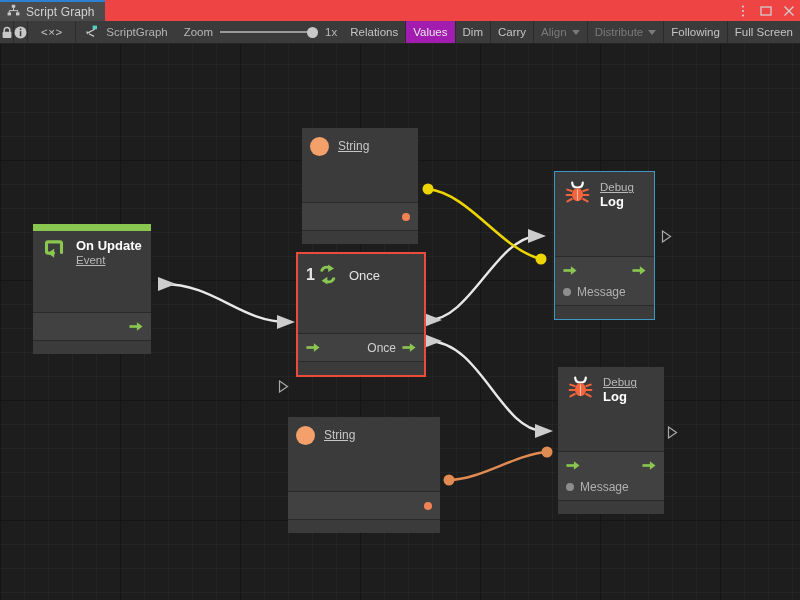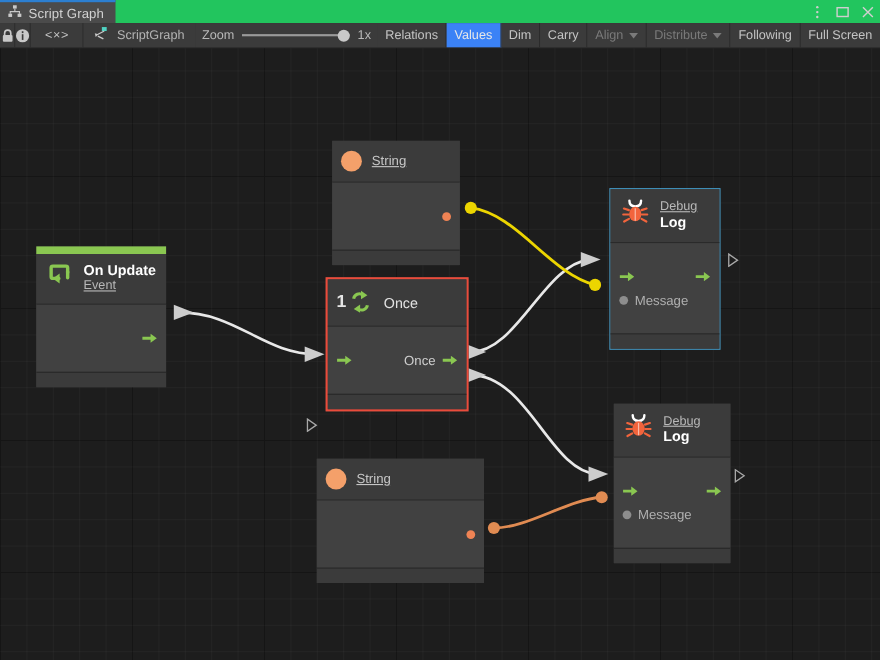--- a/index.html
+++ b/index.html
@@ -7,21 +7,21 @@
     width:800px;height:600px;overflow:hidden;
     background:#1e1e1e;
     font-family:"Liberation Sans", sans-serif;
     -webkit-font-smoothing:antialiased;
   }
   #app{position:relative;width:800px;height:600px;}
 
   
   .titlebar{
     position:absolute;left:0;top:0;width:800px;height:21px;
-    background:#22c55e;
+    background:#ef4444;
   }
   .tab{
     position:absolute;left:0;top:0;height:21px;
     background:#4b4b4b;
     border-top:2px solid #2c7fd1;
     box-sizing:border-box;
     display:flex;align-items:center;
     padding:0 10px 0 7px;
     color:#d2d2d2;font-size:12px;
   }
@@ -42,21 +42,21 @@
   }
   .tb-btn{
     display:flex;align-items:center;justify-content:center;
     color:#c4c4c4;font-size:11.5px;
     border-right:1px solid #2b2b2b;
     box-sizing:border-box;
     padding:0 7px;
     background:#3b3b3b;
     white-space:nowrap;
   }
-  .tb-btn.pressed{background:#3b82f6;color:#e8e8e8;}
+  .tb-btn.pressed{background:#a21caf;color:#e8e8e8;}
   .tb-btn.disabled{color:#7a7a7a;}
   .tb-btn.noborder{border-right:none;}
   .tb-spacer{flex:1 1 auto;background:#3b3b3b;}
   .tb-breadcrumb{display:flex;align-items:center;gap:7px;padding:0 10px 0 9px;color:#b4b4b4;font-size:11.5px;border-right:none;}
   .tb-zoom{display:flex;align-items:center;gap:7px;padding:0 6px;color:#b8b8b8;font-size:11.5px;}
   .slider{position:relative;width:98px;height:12px;display:flex;align-items:center;}
   .slider .track{position:absolute;left:0;right:0;height:1.5px;background:#9a9a9a;}
   .slider .knob{position:absolute;right:0;width:11px;height:11px;border-radius:50%;background:#c8c8c8;}
   .caret{display:inline-block;margin-left:5px;
     border-left:4px solid transparent;border-right:4px solid transparent;border-top:5px solid currentColor;}
@@ -77,21 +77,21 @@
   .edges{position:absolute;left:0;top:0;width:800px;height:556px;pointer-events:none;}
 
   
   .node{position:absolute;box-sizing:border-box;background:#3b3b3b;}
   .node-accent{height:7px;width:100%;}
   .node-head{display:flex;align-items:center;gap:9px;padding:7px 9px 7px 8px;background:#3b3b3b;}
   .node-head .titles{display:flex;flex-direction:column;line-height:1.15;}
   .node-title-small{color:#b9b9b9;font-size:11.5px;text-decoration:underline;}
   .node-title-big{color:#ffffff;font-size:13px;font-weight:bold;}
   .node-title-one{color:#e2e2e2;font-size:13px;}
-  .node-body{border-top:1px solid #2a2a2a;background:#414141;padding:20px 0;}
+  .node-body{border-top:1px solid #2a2a2a;background:#414141;padding:3px 0;margin-top:37px;}
   .node-foot{border-top:1px solid #2a2a2a;background:#3b3b3b;height:13px;}
   .row{display:flex;align-items:center;justify-content:space-between;height:21px;padding:0 8px;}
   .port-left,.port-right{display:flex;align-items:center;gap:6px;}
   .lbl{color:#cfcfcf;font-size:12px;}
   .lbl-dim{color:#b0b0b0;font-size:12px;}
   .green-arrow{width:14px;height:11px;flex:none;}
   .dot{width:8px;height:8px;border-radius:50%;flex:none;}
   .dot.gray{background:#8d8d8d;}
   .dot.orange{background:#ef8354;}
   .bigdot{width:19px;height:19px;border-radius:50%;background:#f4a06a;flex:none;}

